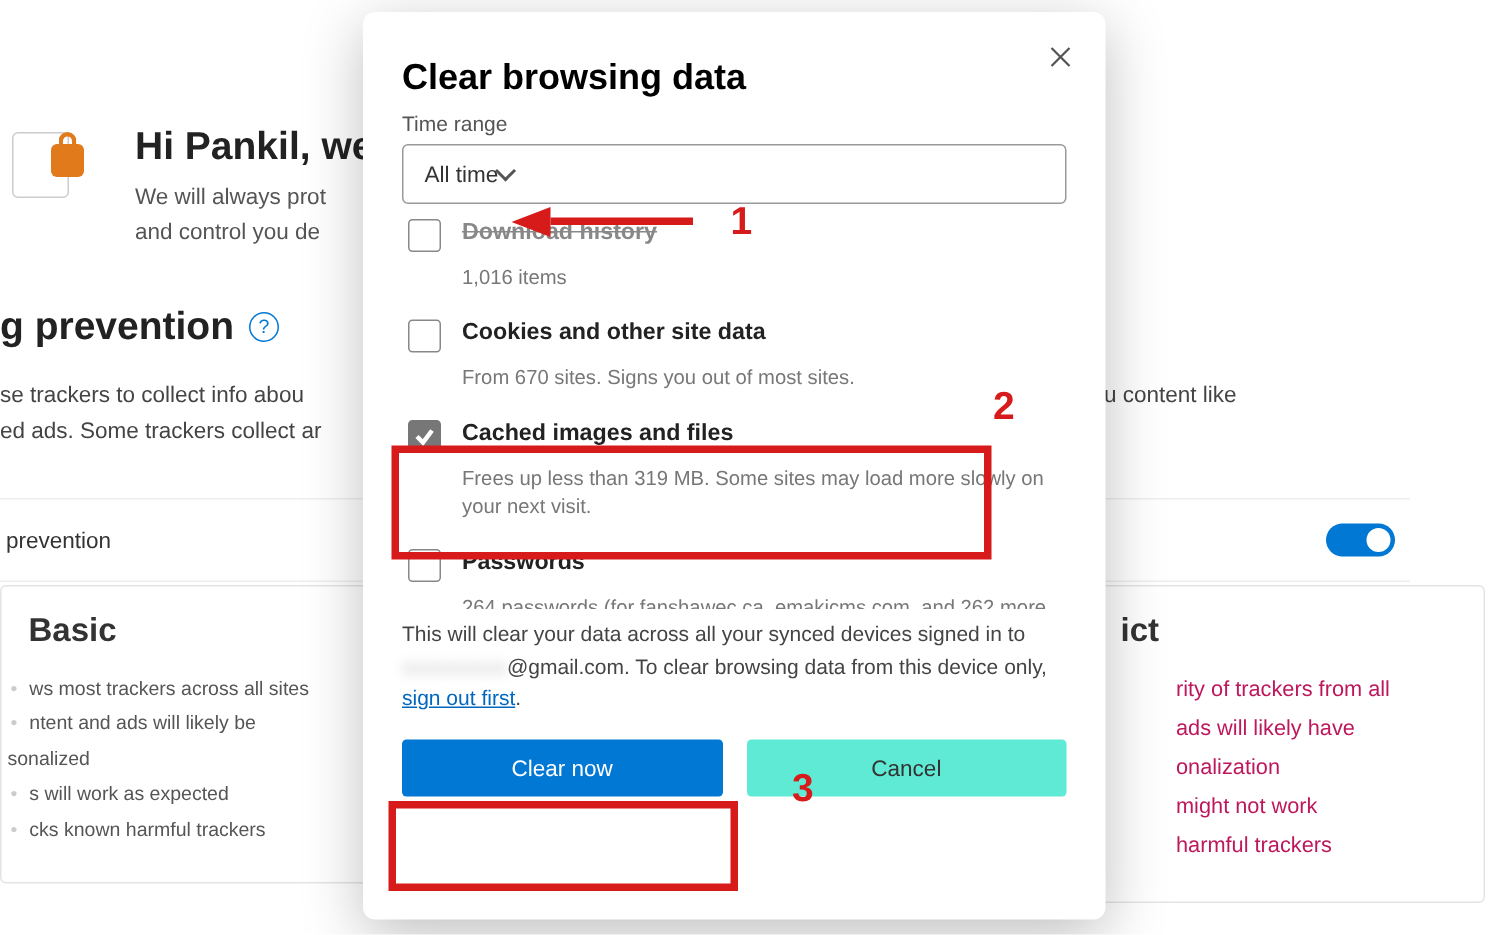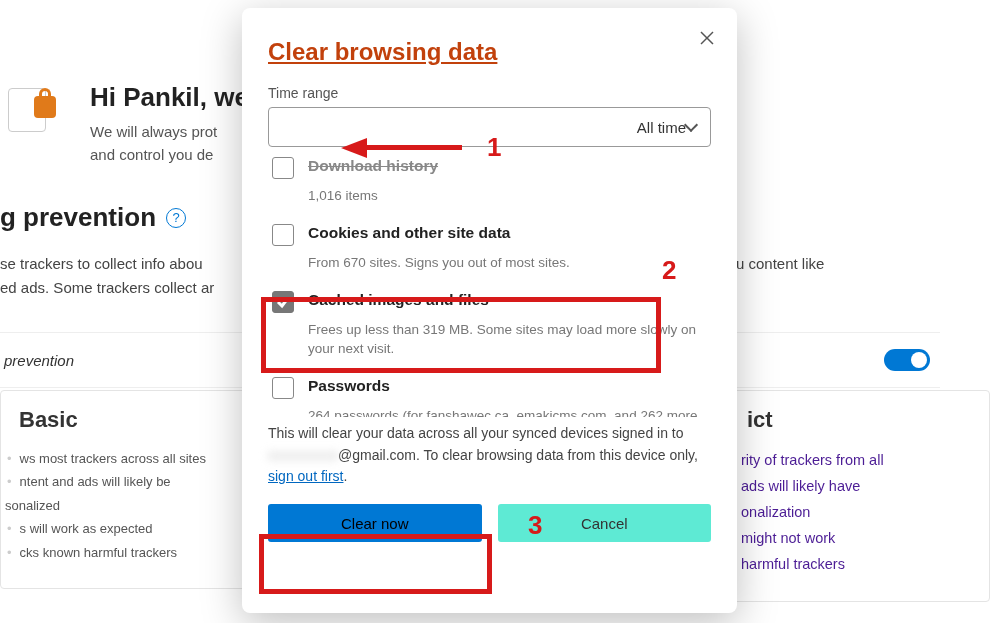--- a/index.html
+++ b/index.html
@@ -15,54 +15,54 @@
   .bg .lock-icon .pad { position:absolute; left:26px; top:14px; width:22px; height:22px; background:#e07a1a; border-radius:4px; }
   .bg .lock-icon .shk { position:absolute; left:31px; top:6px;  width:12px; height:12px; border:3px solid #e07a1a; border-bottom:none; border-radius:8px 8px 0 0; }
 
   .bg .section-title { position:absolute; left:0; top:202px; display:flex; align-items:center; gap:10px; }
   .bg .section-title h2 { font-size:26px; font-weight:600; color:#222; }
   .bg .help-icon { width:20px; height:20px; border:1.5px solid #0078d4; border-radius:50%; color:#0078d4; font-size:13px; display:flex; align-items:center; justify-content:center; }
 
   .bg .section-desc { position:absolute; left:0; top:252px; font-size:15px; color:#444; line-height:1.6; width:940px; }
 
   .bg .row-prev-toggle { position:absolute; left:0; top:332px; width:940px; height:56px; display:flex; align-items:center; justify-content:space-between; border-top:1px solid #eee; border-bottom:1px solid #eee; padding:0 10px 0 4px; }
-  .bg .row-prev-toggle span { font-size:15px; color:#333;font-style:italic; }
+  .bg .row-prev-toggle span { font-size:15px; color:#333; }
   .toggle-on { width:46px; height:22px; background:#0078d4; border-radius:11px; position:relative; }
   .toggle-on::after { content:""; position:absolute; right:3px; top:3px; width:16px; height:16px; background:#fff; border-radius:50%; }
   .bg .card { width:250px; border:1px solid #e4e4e4; border-radius:4px; padding:16px 16px 24px 4px; }
   .bg .card h3 { font-size:22px; font-weight:600; margin:0 0 14px 14px; }
   .bg .card ul { list-style:none; color:#555; font-size:13px; line-height:1.8; }
   .bg .card li::before { content:"•"; color:#ccc; margin:0 8px 0 2px; }
   .bg .card-right { position:absolute; left:730px; top:390px; width:260px; border:1px solid #e4e4e4; border-radius:4px; padding:16px 10px 24px 10px; }
   .bg .card-right h3 { font-size:22px; font-weight:600; margin:0 0 14px 6px; }
-  .bg .card-right ul { list-style:none; color:#4c1d95; font-size:14.5px; line-height:1.8; }
+  .bg .card-right ul { list-style:none; color:#be185d; font-size:14.5px; line-height:1.8;margin-left:43px; }
 
   
   .modal { position:absolute; left:242px; top:8px; width:495px; height:605px; background:#fff; border-radius:8px; box-shadow:0 10px 40px rgba(0,0,0,.25); padding:24px 26px 20px 26px; }
   .modal .close { position:absolute; right:14px; top:14px; width:32px; height:32px; display:flex; align-items:center; justify-content:center; color:#555; font-size:18px; cursor:pointer; border-radius:4px; }
-  .modal h1 { font-size:24px; font-weight:600; margin:6px 0 19px; color:#c2410c;text-decoration:underline; }
+  .modal h1 { font-size:24px; font-weight:600; margin:6px 0 8px; color:#000000; }
   .modal .label { font-size:14px; color:#555; margin-bottom:6px; }
-  .modal .select { width:100%; height:40px; border:1px solid #999; border-radius:4px; padding:16px 14px; display:flex; align-items:center; justify-content:flex-end; font-size:15px; cursor:pointer; }
+  .modal .select { width:100%; height:40px; border:1px solid #999; border-radius:4px; padding:16px 14px; display:flex; align-items:center; justify-content:flex-start; font-size:15px; cursor:pointer; }
   .chevron { border:solid #555; border-width:0 2px 2px 0; display:inline-block; padding:4px; transform:rotate(45deg); margin-top:-4px; }
 
   .modal .list { margin-top:10px; height:260px; overflow:hidden; position:relative; }
   .opt { display:flex; gap:14px; padding:8px 4px 10px; }
   .cb { width:22px; height:22px; border:1.5px solid #888; border-radius:3px; flex:none; display:flex; align-items:center; justify-content:center; }
   .cb.checked { background:#777; border-color:#777; }
   .cb.checked svg { stroke:#fff; stroke-width:3; fill:none; }
   .opt .txt .t { font-size:15.5px; font-weight:600; color:#222; }
   .opt .txt .s { font-size:13.5px; color:#777; line-height:1.4; margin-top:12px; }
 
   .modal .note { font-size:14px; color:#444; line-height:1.55; margin-top:6px; }
   .modal .note a { color:#0067c0; text-decoration:underline; cursor:pointer; }
   .modal .email-blur { filter: blur(3px); color:transparent; text-shadow:0 0 6px #bbb; }
 
   .modal .buttons { display:flex; gap:16px; margin-top:16px; }
   .btn { flex:1; height:38px; border:none; border-radius:3px; font-size:15px; cursor:pointer; }
-  .btn.primary { background:#0078d4; color:#000000; }
+  .btn.primary { background:#0078d4; color:#ffffff; }
   .btn.secondary { background:#5eead4; color:#333; }
 
   
   .ann { position:absolute; pointer-events:none; }
   .ann-num { color:#d71a1a; font-weight:800; font-size:26px; font-family:Arial,sans-serif; }
   .ann-box { border:5px solid #d71a1a; }
   .ann-arrow-line { position:absolute; height:5px; background:#d71a1a; }
   .ann-arrow-head { position:absolute; width:0; height:0; border-top:10px solid transparent; border-bottom:10px solid transparent; border-right:26px solid #d71a1a; }
 </style>
 </head>

